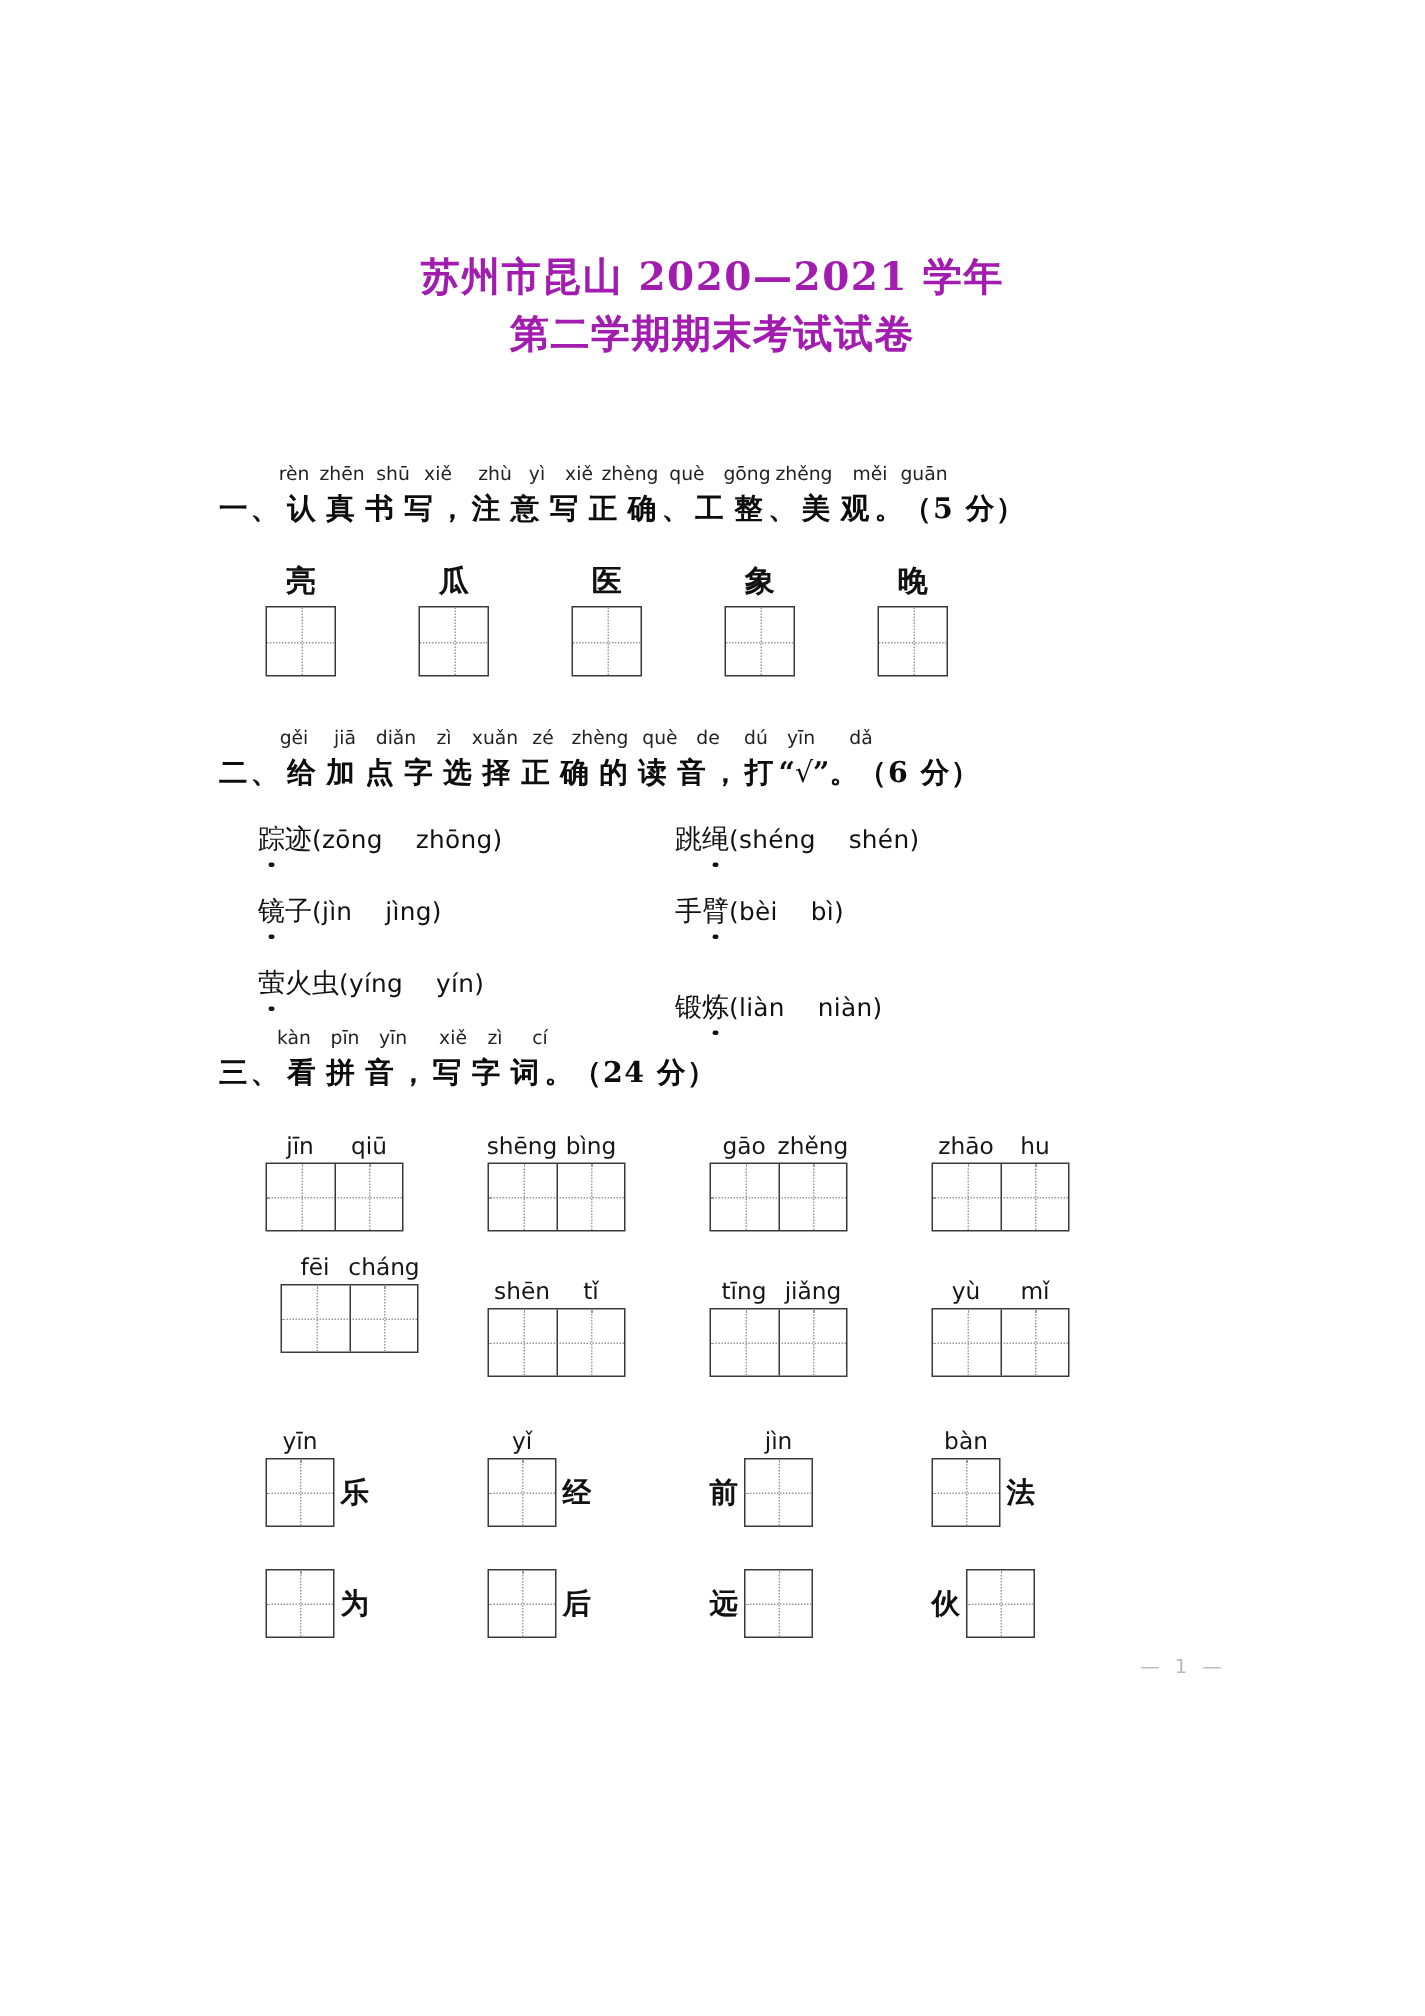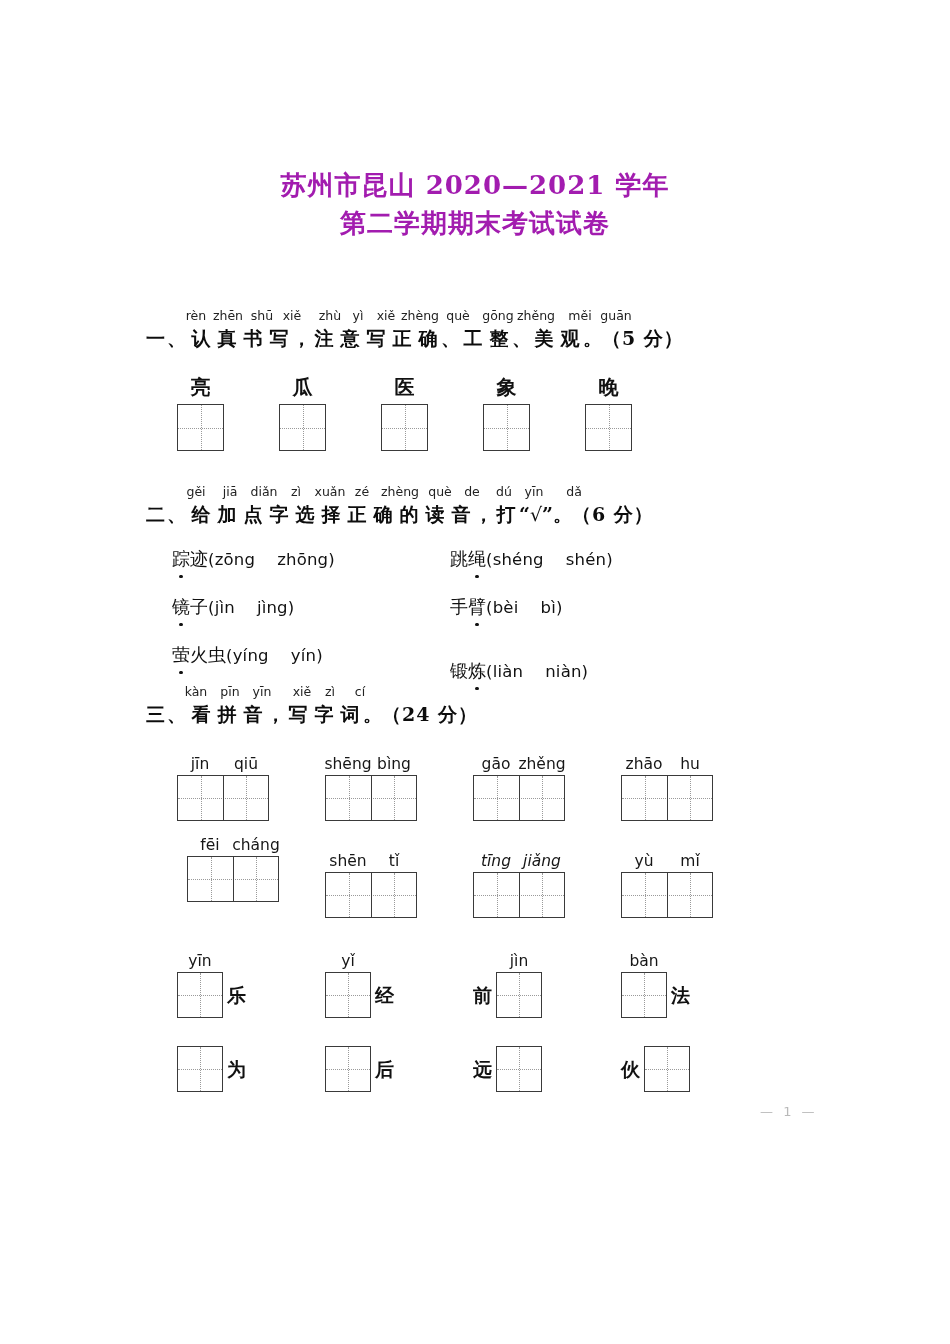--- a/index.html
+++ b/index.html
@@ -423,21 +423,21 @@
         </div>
         <div class="s3-row">
           <div class="tzg two" style="width: 92px; height: 46px;">
             <div class="h"></div>
             <div class="v"></div>
             <div class="v2"></div>
             <div class="divider"></div>
           </div>
         </div>
       </div>
-      <div class="s3-item" style="left: 473px; top: 852px; font-style: italic;">
+      <div class="s3-item" style="left: 473px; top: 852px;">
         <div class="s3-pinyin">
           <span style="left: 23px;">tīng</span>
           <span style="left: 69px;">jiǎng</span>
         </div>
         <div class="s3-row">
           <div class="tzg two" style="width: 92px; height: 46px;">
             <div class="h"></div>
             <div class="v"></div>
             <div class="v2"></div>
             <div class="divider"></div>

